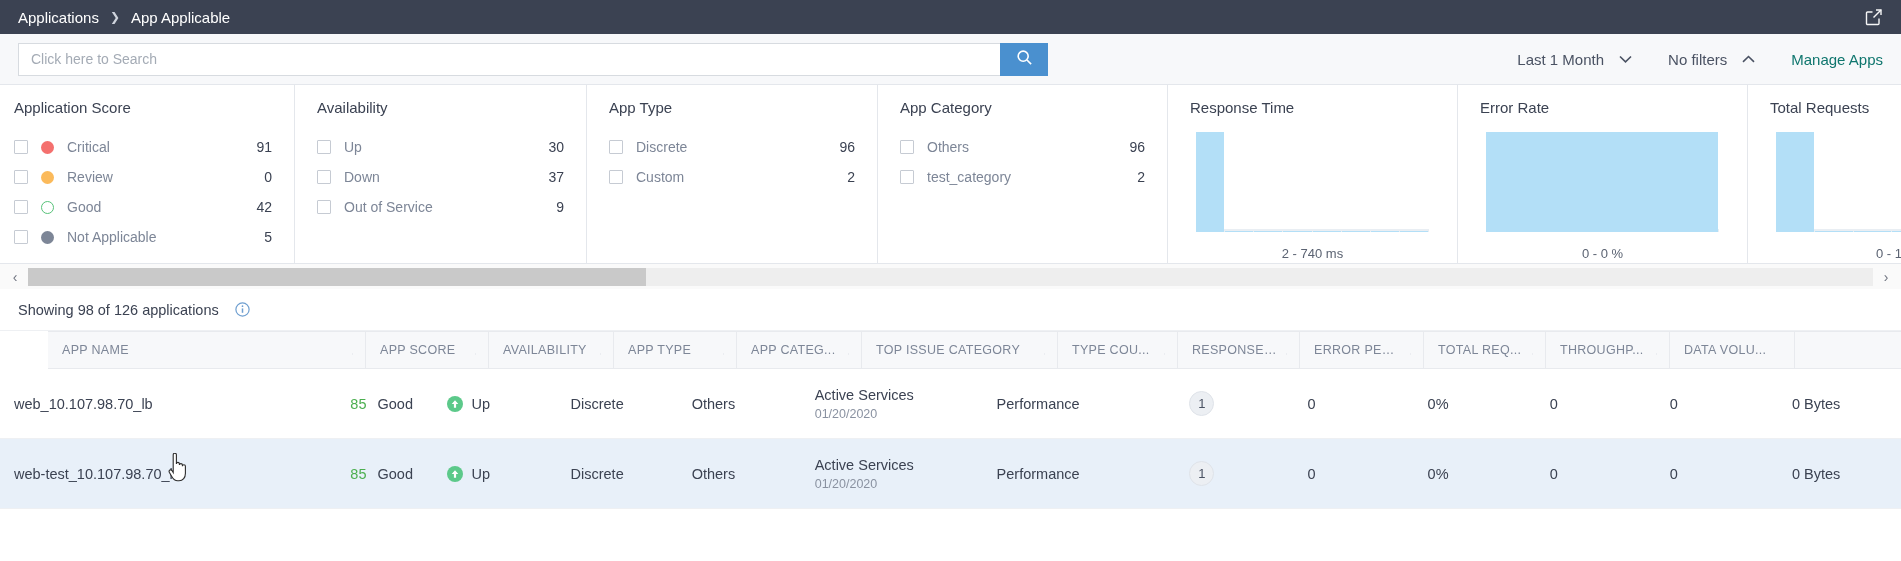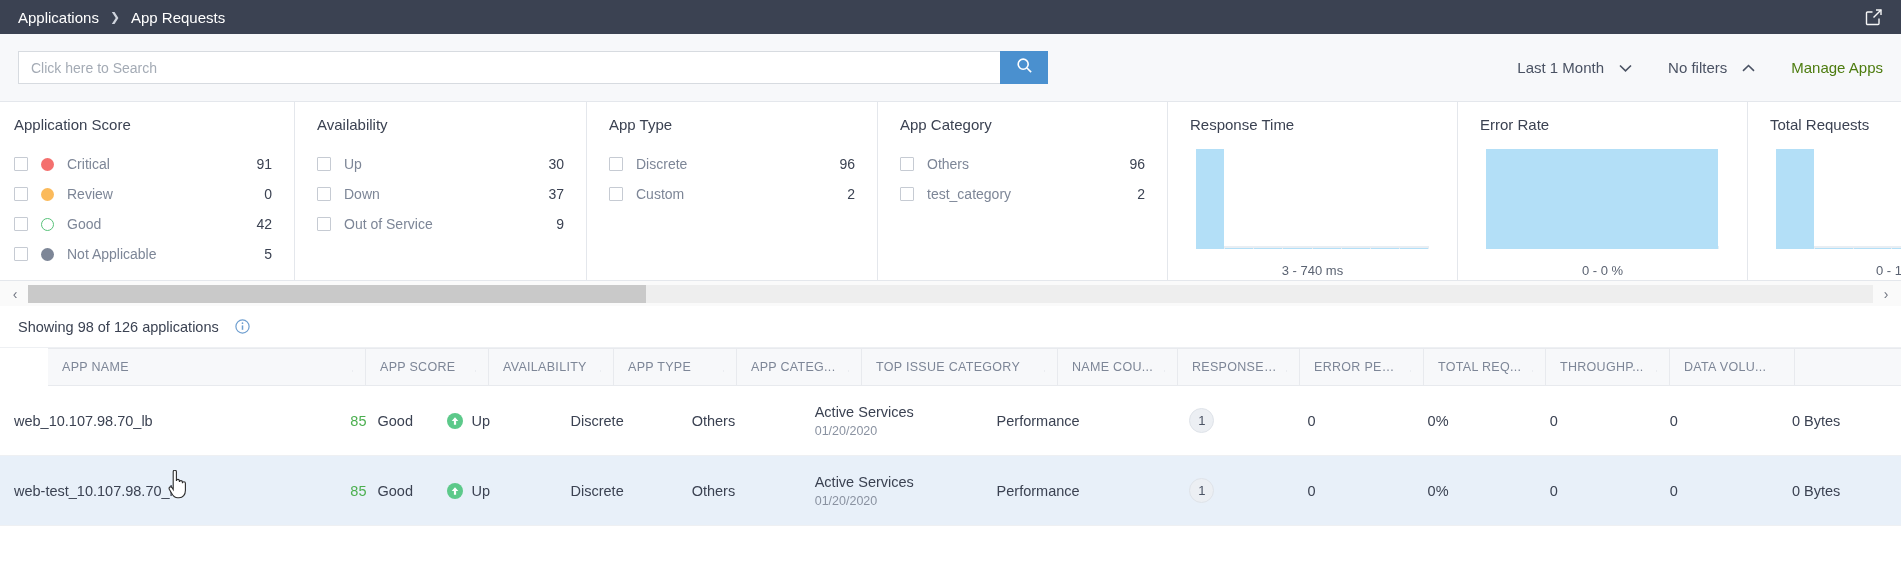--- a/index.html
+++ b/index.html
@@ -36,21 +36,21 @@
   .crumb-current { font-size: 15px; color: #ffffff; }
   .topbar-spacer { flex: 1; }
   .ext-link-icon {
     width: 18px; height: 18px;
     display: block;
     opacity: .95;
   }
 
   
   .searchrow {
-    height: 68px;
+    height: 51px;
     background: #f7f8fa;
     border-bottom: 1px solid #e4e7ec;
     display: flex;
     align-items: center;
     padding: 0 18px;
   }
   .search-wrap {
     display: flex;
     align-items: stretch;
     height: 33px;
@@ -85,21 +85,21 @@
     gap: 15px;
     font-size: 15px;
     color: #4a5263;
     margin-right: 36px;
     cursor: pointer;
     white-space: nowrap;
   }
   .chev { width: 13px; height: 8px; display: block; }
   .manage-link {
     font-size: 15px;
-    color: #4d7c0f;
+    color: #0f766e;
     cursor: pointer;
     white-space: nowrap;
   }
 
   
   .cards-outer { position: relative; background: #ffffff; }
   .cards {
     display: flex;
     height: 178px;
     background: #ffffff;
@@ -340,21 +340,21 @@
     pointer-events: none;
     z-index: 30;
   }
 </style>
 </head>
 <body>
 
 <div class="topbar">
   <span class="crumb">Applications</span>
   <span class="crumb-sep">❯</span>
-  <span class="crumb-current">App Requests</span>
+  <span class="crumb-current">App Applicable</span>
   <span class="topbar-spacer"></span>
   <span>
     <svg class="ext-link-icon" viewBox="0 0 18 18" fill="none" stroke="#ffffff" stroke-width="1.4">
       <path d="M11 2h5v5"></path>
         <path d="M16 2 8.5 9.5"></path>
       <path d="M14 10.5V15.5a1 1 0 0 1-1 1H2.5a1 1 0 0 1-1-1V5a1 1 0 0 1 1-1H7.5"></path>
     </svg>
   </span>
 </div>
 
@@ -479,21 +479,21 @@
             <div class="bar" style="height: 100%; width: calc(12.5% - 1px); background: rgb(179, 223, 247);"></div>
             <div class="bar" style="height: 1.5%; width: calc(12.5% - 1px); background: rgb(179, 223, 247);"></div>
             <div class="bar" style="height: 1.5%; width: calc(12.5% - 1px); background: rgb(179, 223, 247);"></div>
             <div class="bar" style="height: 1.5%; width: calc(12.5% - 1px); background: rgb(179, 223, 247);"></div>
             <div class="bar" style="height: 1.5%; width: calc(12.5% - 1px); background: rgb(179, 223, 247);"></div>
             <div class="bar" style="height: 1.5%; width: calc(12.5% - 1px); background: rgb(179, 223, 247);"></div>
             <div class="bar" style="height: 1.5%; width: calc(12.5% - 1px); background: rgb(179, 223, 247);"></div>
             <div class="bar" style="height: 1.5%; width: calc(12.5% - 1px); background: rgb(179, 223, 247);"></div>
           </div>
       </div>
-      <div class="chart-range">3 - 740 ms</div>
+      <div class="chart-range">2 - 740 ms</div>
     </div>
 
     <div class="card card-chart">
       <div class="card-title">Error Rate</div>
       <div class="chart-area">
         <div class="chart-baseline"></div>
         <div class="bars">
             <div class="bar" style="height: 100%; width: calc(100% - 1px); background: rgb(179, 223, 247);"></div>
           </div>
       </div>
@@ -587,21 +587,21 @@
     <div class="th c-icat">
       <span class="th-label">TOP ISSUE CATEGORY</span>
       <span class="sort-ic">
         <svg viewBox="0 0 9 13" fill="#b9c0cb">
             <path d="M4.5 0 8 4.6H1z"></path>
             <path d="M4.5 13 1 8.4h7z"></path>
           </svg>
       </span>
     </div>
     <div class="th c-icount">
-      <span class="th-label">NAME COU...</span>
+      <span class="th-label">TYPE COU...</span>
       <span class="sort-ic">
         <svg viewBox="0 0 9 13" fill="#b9c0cb">
             <path d="M4.5 0 8 4.6H1z"></path>
             <path d="M4.5 13 1 8.4h7z"></path>
           </svg>
       </span>
     </div>
     <div class="th c-resp">
       <span class="th-label">RESPONSE ...</span>
       <span class="sort-ic">

